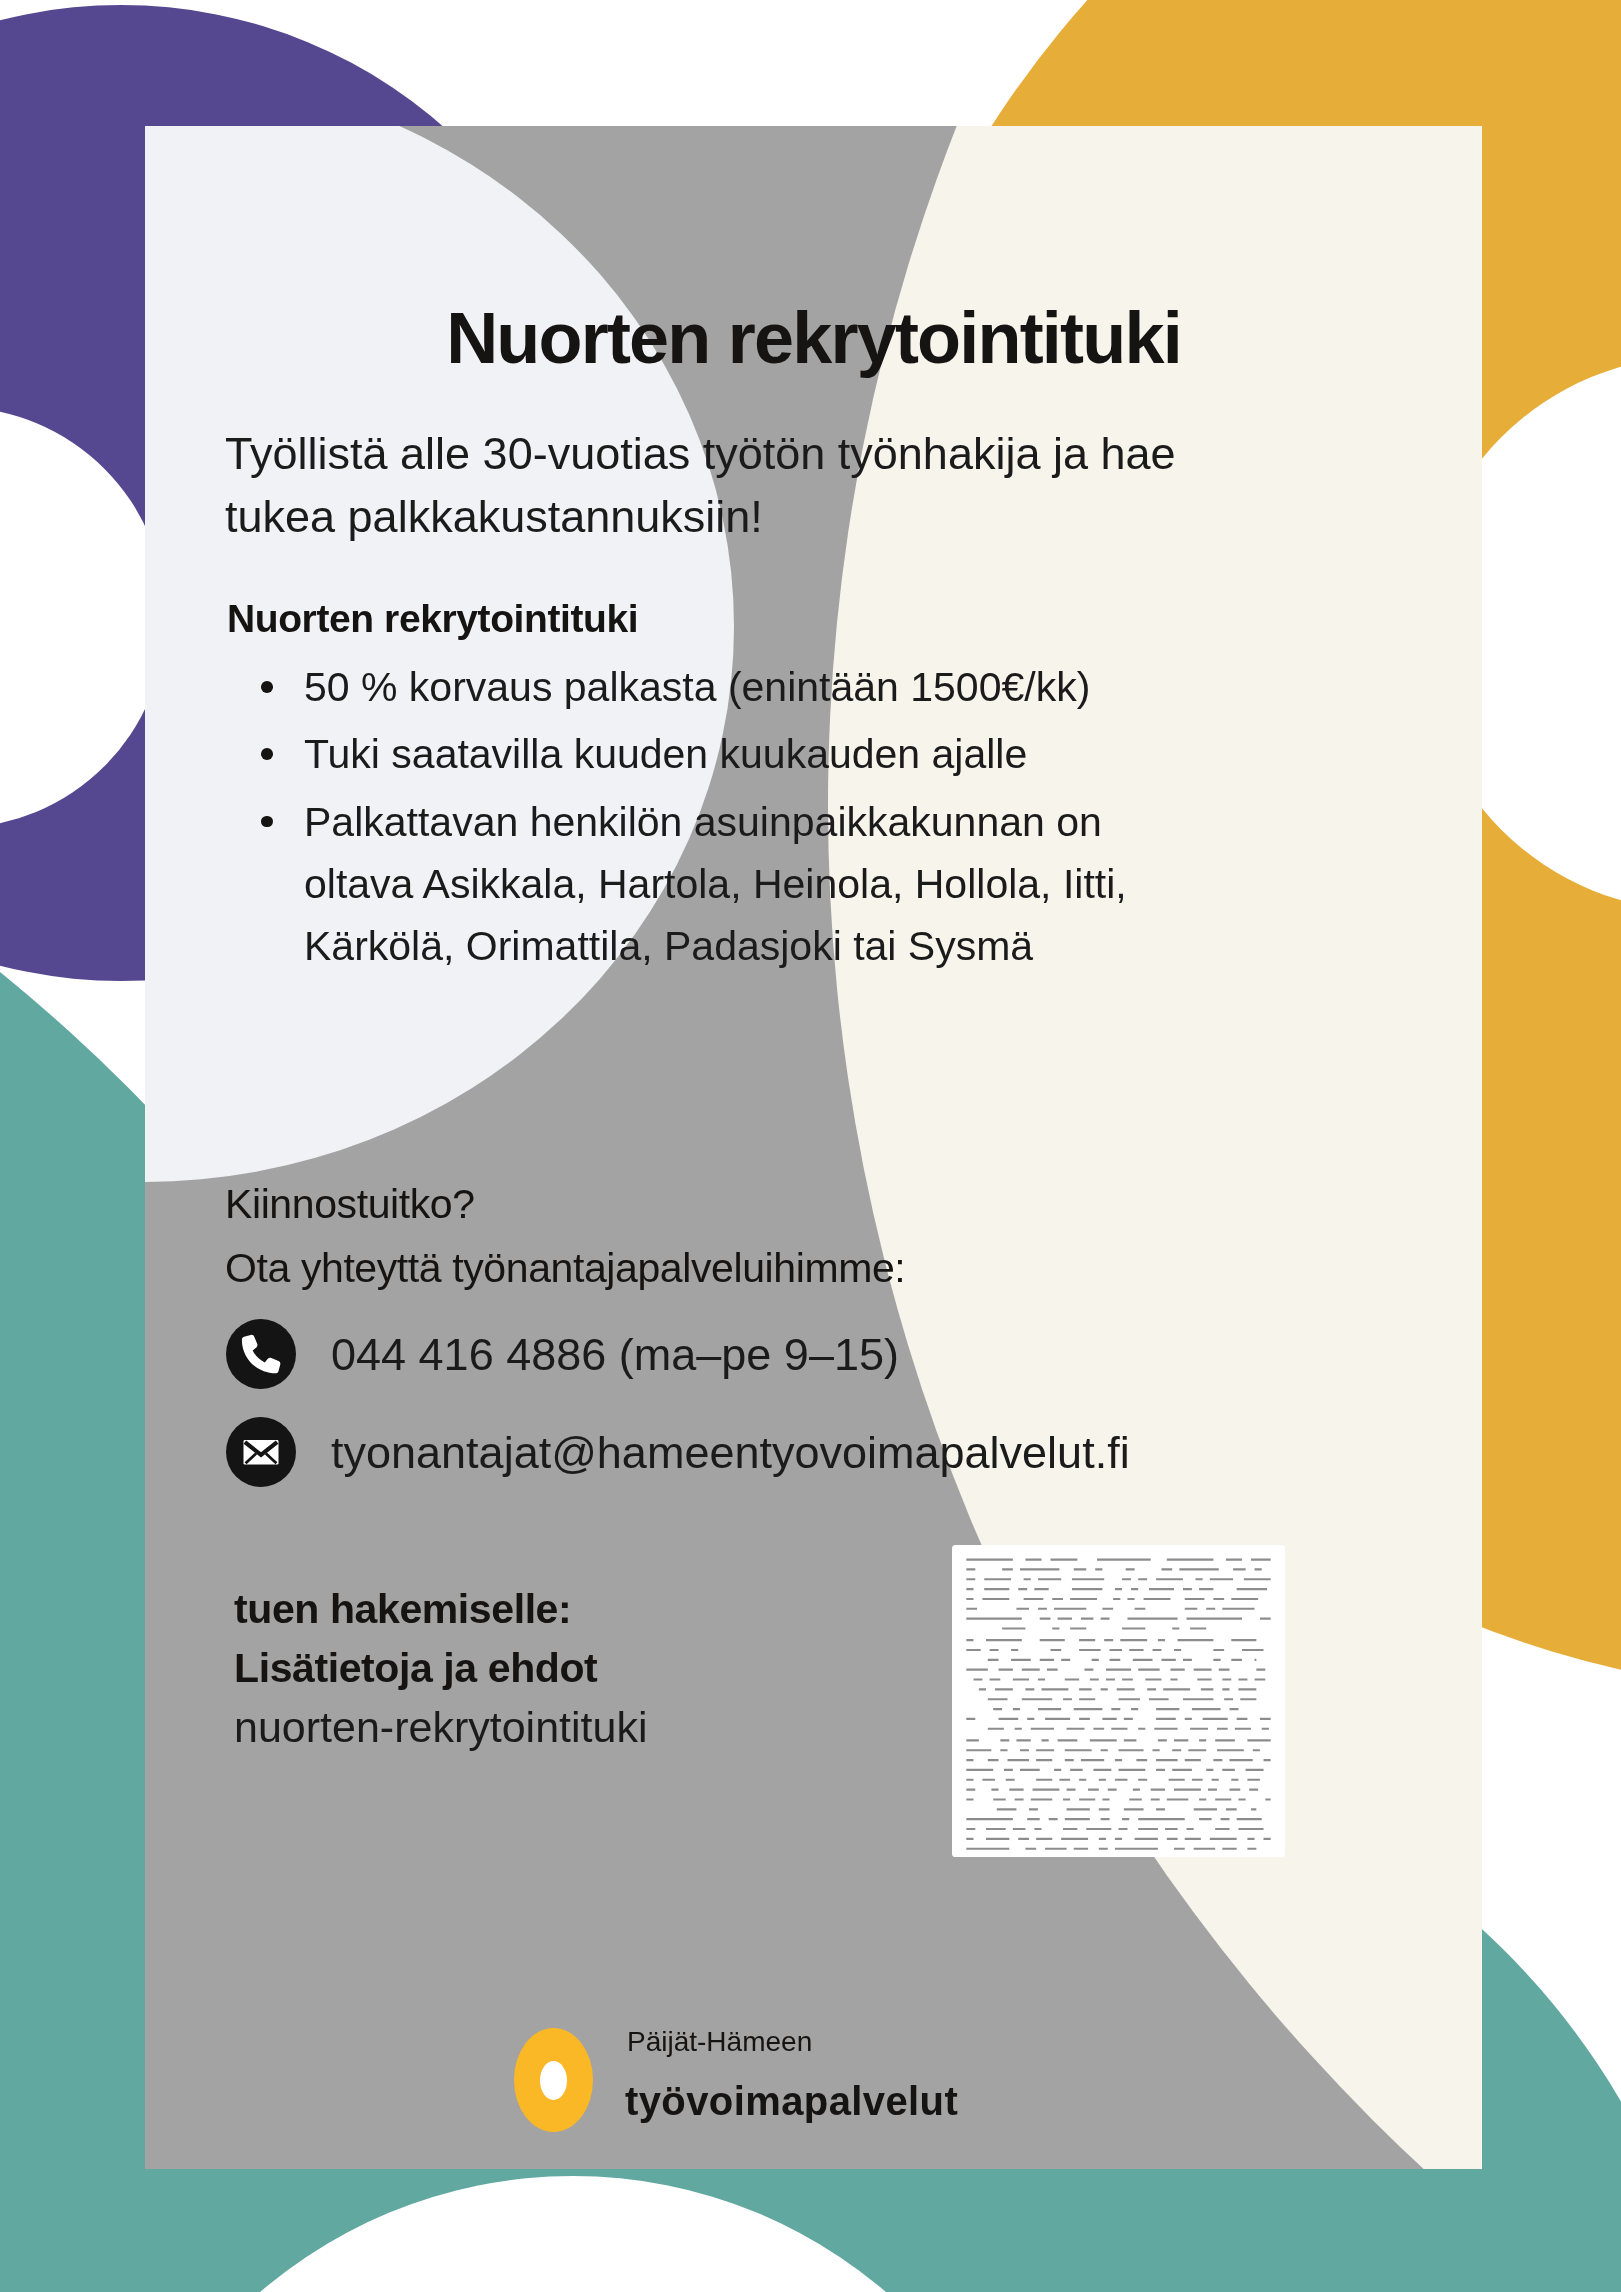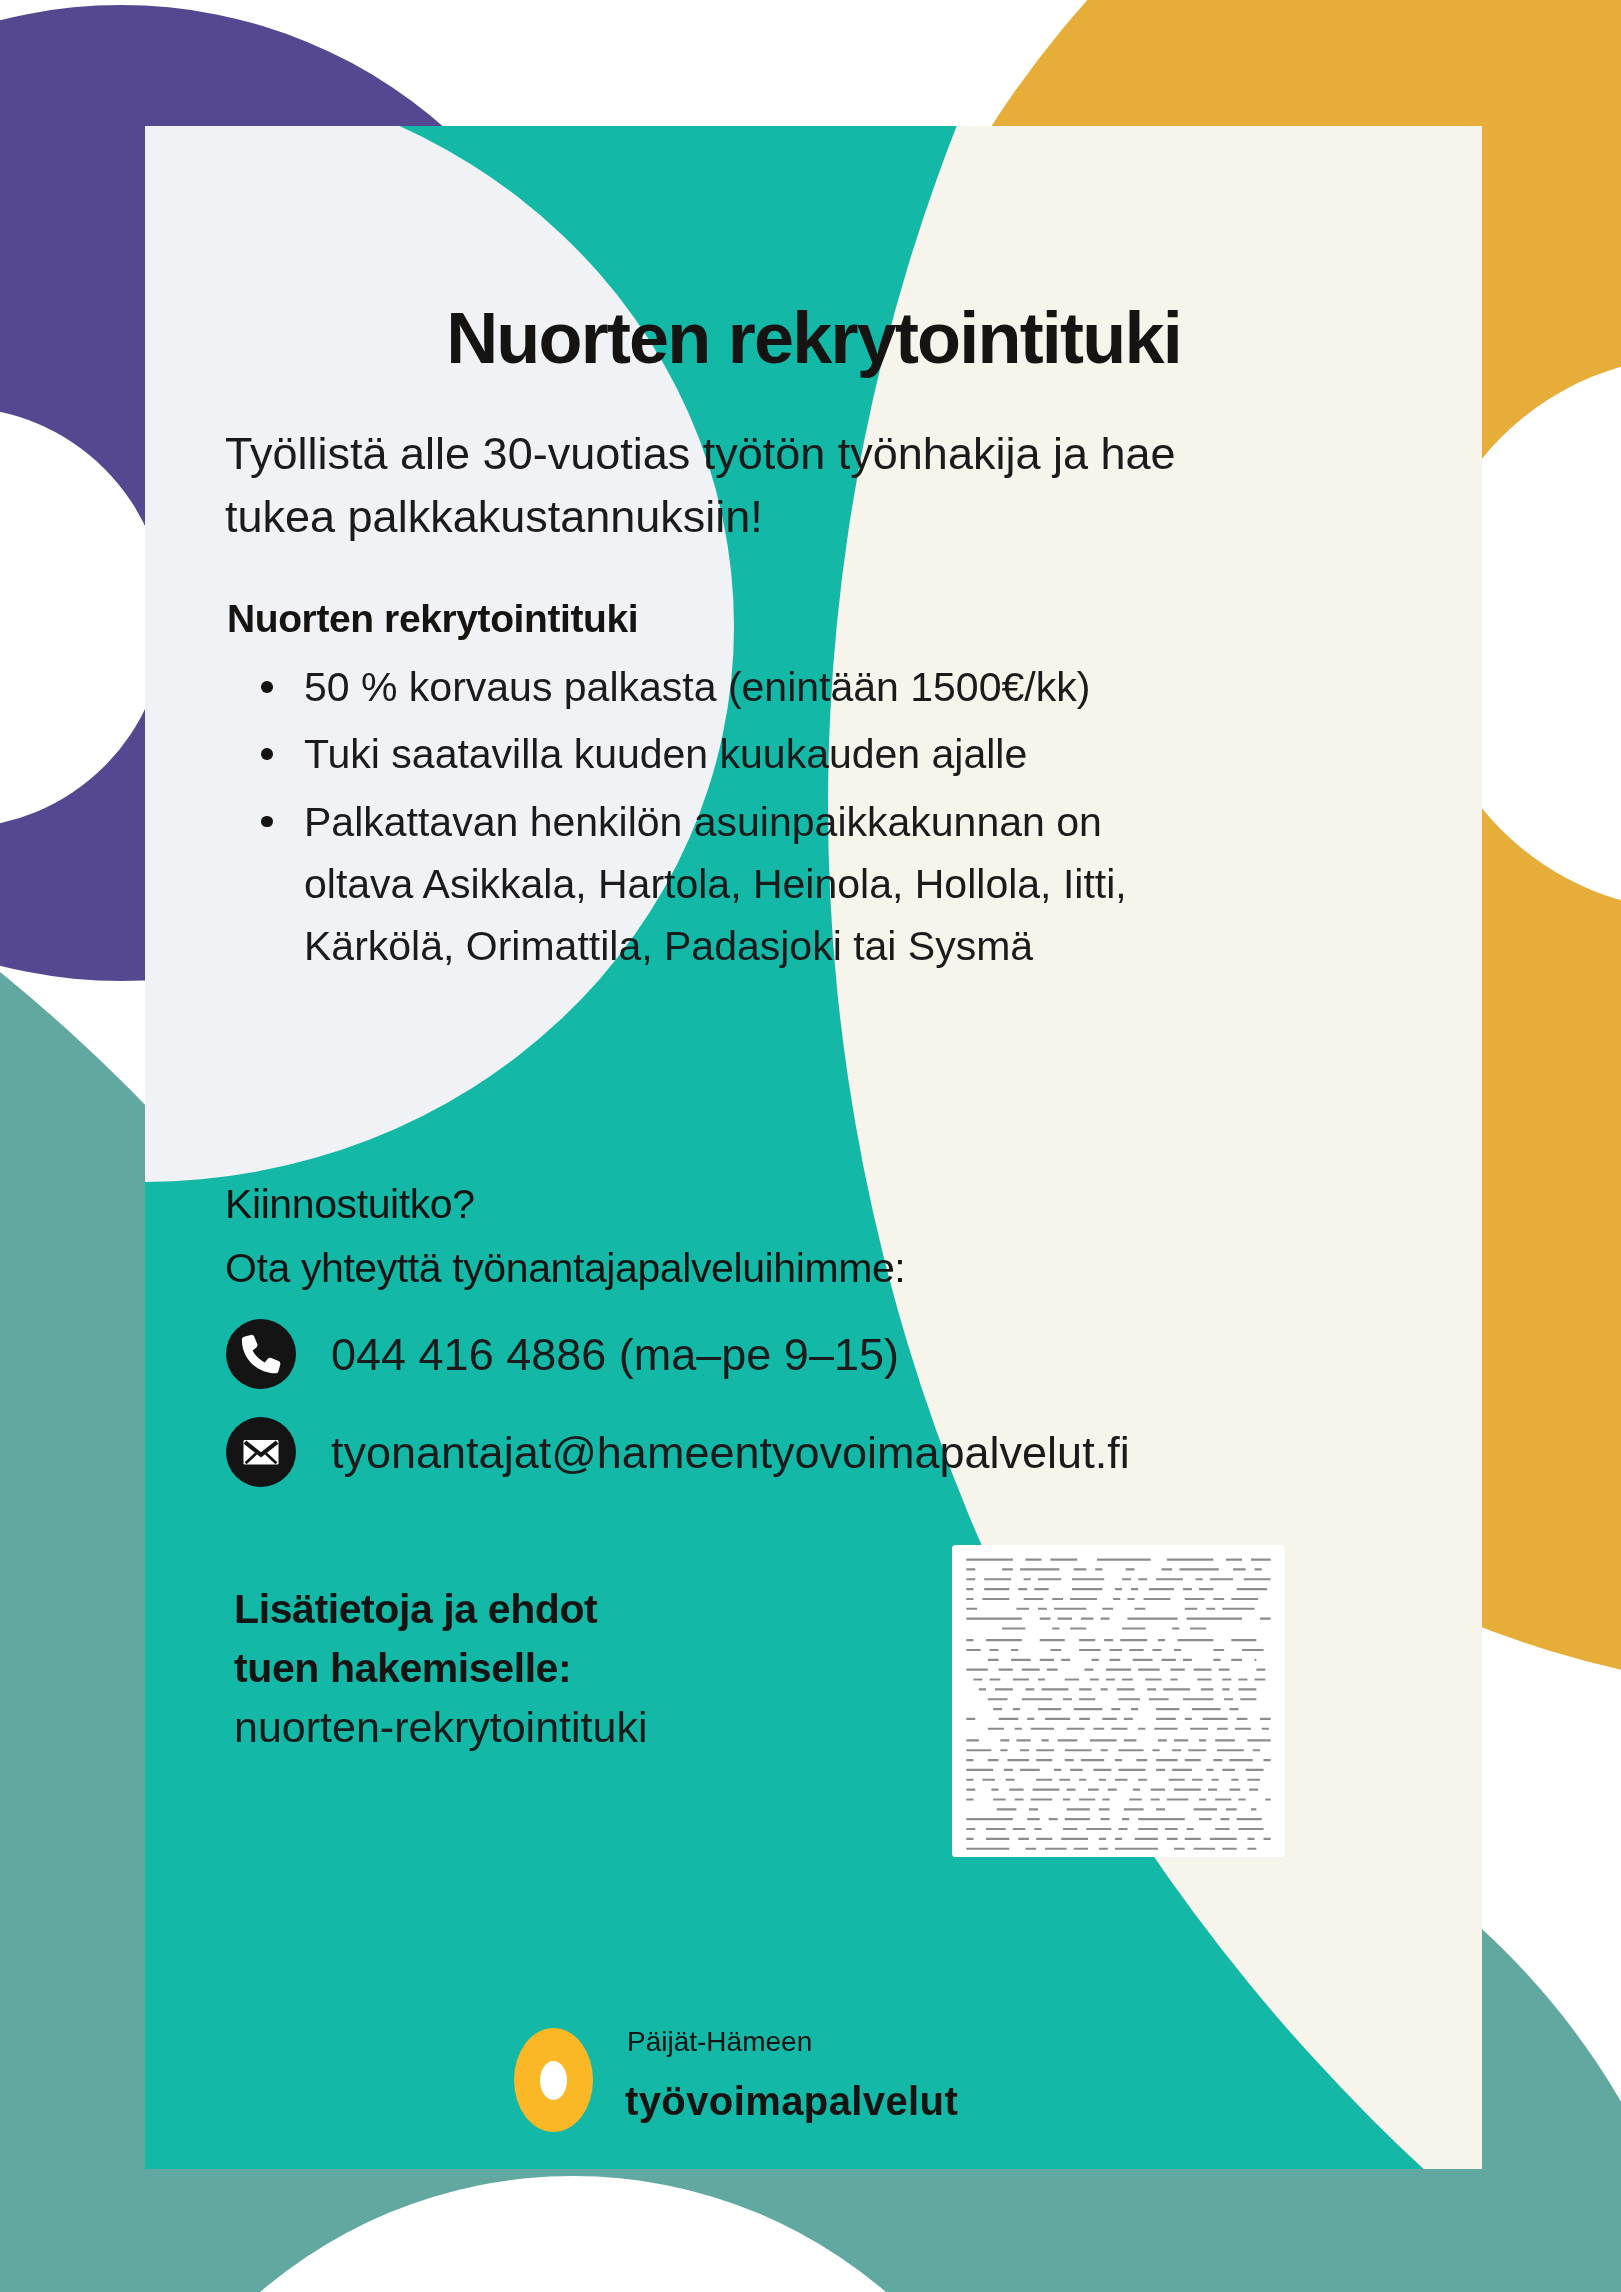--- a/index.html
+++ b/index.html
@@ -15,21 +15,21 @@
   .purple-ring-hole{left:-255px;top:407px;width:421px;height:421px;background:#ffffff;}
   .yellow-ring-outer{left:829px;top:-340px;width:2035px;height:2035px;background:#E6AE39;}
   .yellow-ring-hole{left:1420px;top:356px;width:555px;height:555px;background:#ffffff;}
   .teal-bottom-left{left:-2777px;top:590px;width:3405px;height:3405px;background:#60A8A0;}
   .teal-bottom-right{left:249px;top:1736px;width:1472px;height:1472px;background:#60A8A0;}
   .white-bite{left:93px;top:2176px;width:960px;height:960px;background:#ffffff;}
 
   
   .card{
     position:absolute;left:145px;top:126px;width:1337px;height:2043px;
-    background:#14b8a6;overflow:hidden;
+    background:#a3a3a3;overflow:hidden;
   }
   .card-tint-gray{left:-593px;top:-55px;width:1182px;height:1111px;background:#F1F2F5;}
   .card-tint-cream{left:683px;top:-1179px;width:3717px;height:3717px;background:#F7F4EC;}
 
   .poster-title{
     position:absolute;left:0;top:127px;width:100%;text-align:center;
     font-size:72px;line-height:75px;font-weight:800;letter-spacing:-1.8px;color:#161412;
     white-space:nowrap;
   }
   .intro{
@@ -155,22 +155,22 @@
 
   <svg class="contact-icon email-row-icon" viewBox="0 0 100 100">
     <circle cx="50" cy="50" r="50" fill="#141414"></circle>
     <rect x="25" y="33" width="50" height="35" rx="2" fill="#ffffff"></rect>
     <path d="M27 36 L50 54 L73 36" fill="none" stroke="#141414" stroke-width="6"></path>
     <path d="M28 66 L43 52 M72 66 L57 52" fill="none" stroke="#141414" stroke-width="4"></path>
   </svg>
   <div class="contact-text email-row-text">tyonantajat@hameentyovoimapalvelut.fi</div>
 
   <div class="info-block">
+    <span class="info-bold">tuen hakemiselle:</span>
     <span class="info-bold">Lisätietoja ja ehdot</span>
-    <span class="info-bold">tuen hakemiselle:</span>
     <span class="info-url">nuorten-rekrytointituki</span>
   </div>
 
   <div class="qr-box">
     <svg viewBox="0 0 372 348">
       <g stroke="#8c8c8c" stroke-width="2.4" fill="none">
         <line x1="16" y1="16" x2="356" y2="16" stroke-dasharray="52 14 18 10 30 22 60 18"></line>
         <line x1="16" y1="27" x2="356" y2="27" stroke-dasharray="10 30 12 8 44 16 14 10 8 26"></line>
         <line x1="16" y1="38" x2="356" y2="38" stroke-dasharray="10 10 30 14 8 8 26 12 36 20 10 8"></line>
         <line x1="16" y1="49" x2="356" y2="49" stroke-dasharray="8 12 28 10 10 8 16 26 34 14 8 10"></line>

